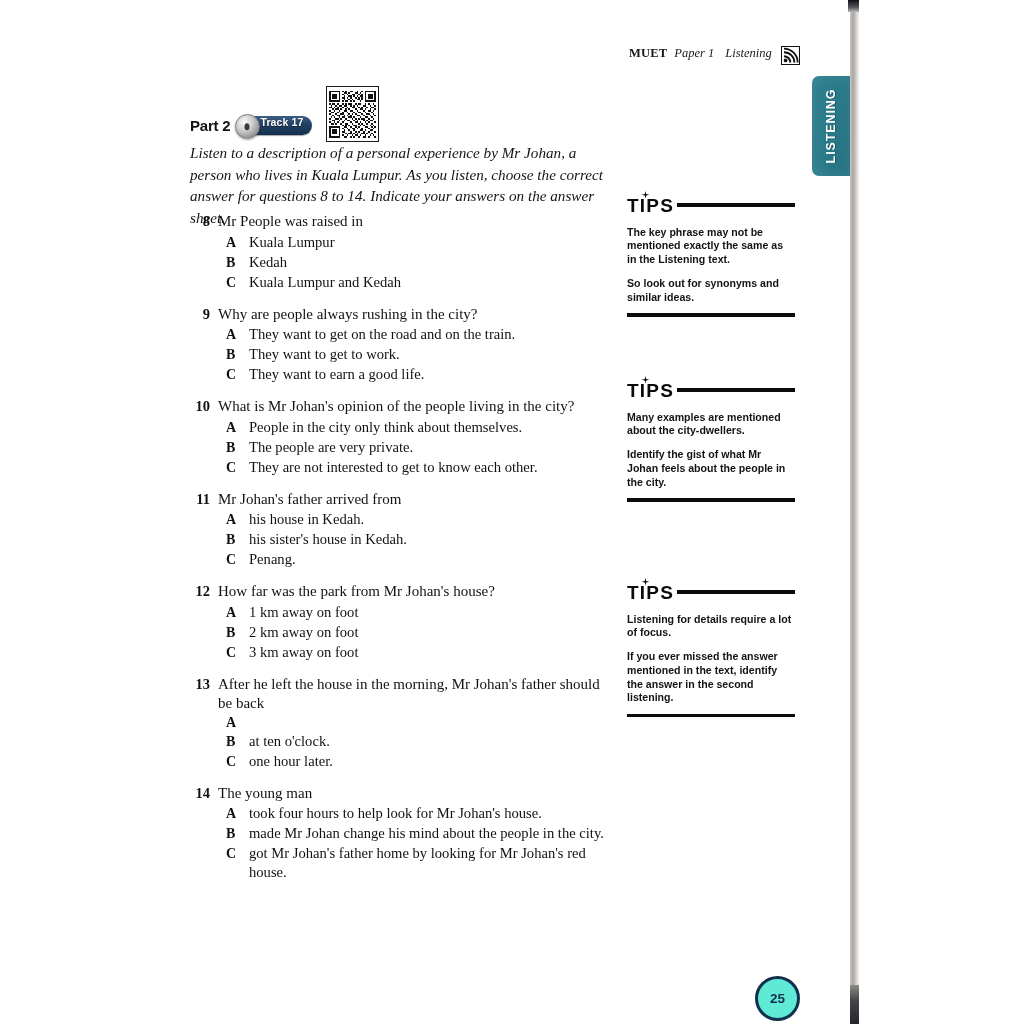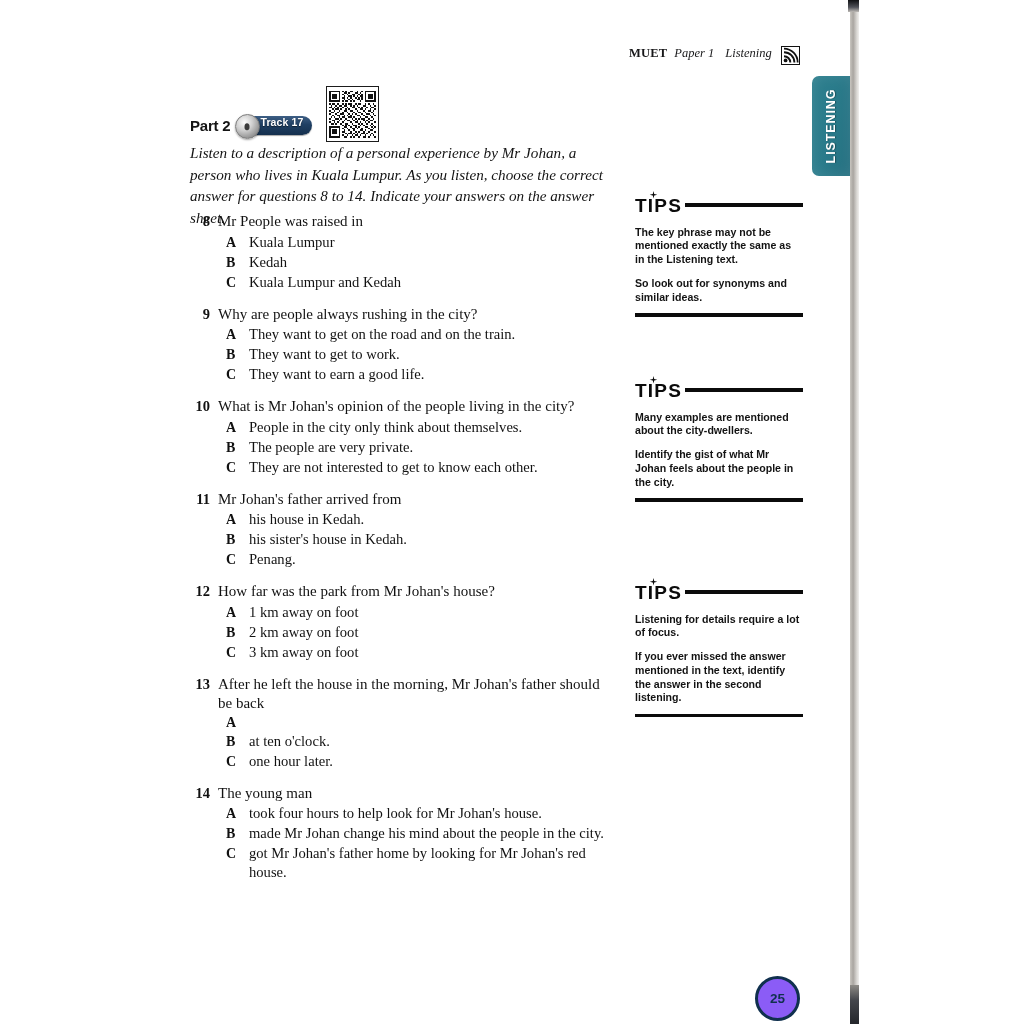--- a/index.html
+++ b/index.html
@@ -134,42 +134,42 @@
   .q-text{font-size:15px;line-height:19.5px;color:#121212;flex:1;}
   .opt{display:flex;align-items:baseline;margin-top:1px;}
   .opt-letter{
     width:52px;flex:0 0 52px;text-align:left;padding-left:36px;
     font-weight:bold;font-size:14px;color:#111;box-sizing:border-box;
   }
   .opt-text{font-size:14.6px;line-height:19px;color:#121212;flex:1;margin-left:7px;}
   .q.wide .q-text{width:418px;}
 
   
-  .tips{position:absolute;width:168px;margin-left:8px;}
+  .tips{position:absolute;width:168px;}
   .tips-head{display:flex;align-items:center;}
   .tips-word{
     font-family:"Liberation Sans", sans-serif;
     font-weight:bold;font-size:19px;letter-spacing:1.2px;color:#0b0b0b;
     position:relative;line-height:19px;
   }
   .tips-star{
     position:absolute;left:13.5px;top:-5px;width:9px;height:9px;color:#0b0b0b;
   }
   .tips-rule{flex:1;height:4px;background:#0b0b0b;margin-left:3px;margin-bottom:2px;}
   .tips-body{margin-top:7px;}
   .tips-p{
     font-family:"Liberation Sans", sans-serif;
     font-size:10.6px;line-height:13.6px;color:#131313;margin-bottom:9px;font-weight:600;
   }
   .tips-bottom{height:3.5px;background:#0b0b0b;margin-top:2px;}
 
   
   .pageno{
     position:absolute;left:755px;top:976px;width:39px;height:39px;border-radius:50%;
-    border:3.4px solid #10304e;background:#8b5cf6;
+    border:3.4px solid #10304e;background:#5eead4;
     display:flex;align-items:center;justify-content:center;
     font-family:"Liberation Sans", sans-serif;font-weight:bold;font-size:13.5px;color:#10304e;
   }
 </style>
 </head>
 <body>
 
 <div id="page-root">
 
   <div class="gutter-dark"></div>

